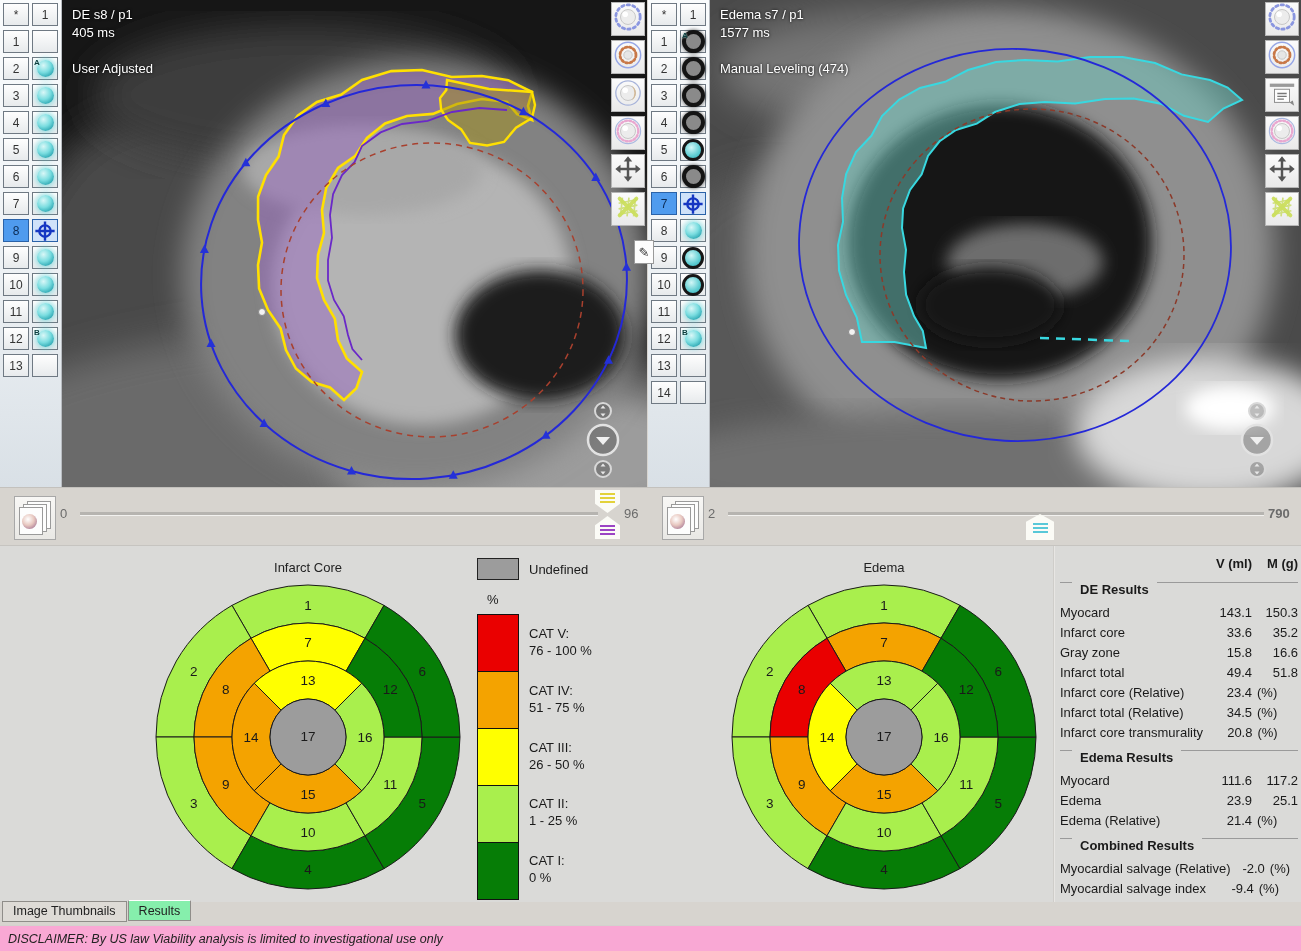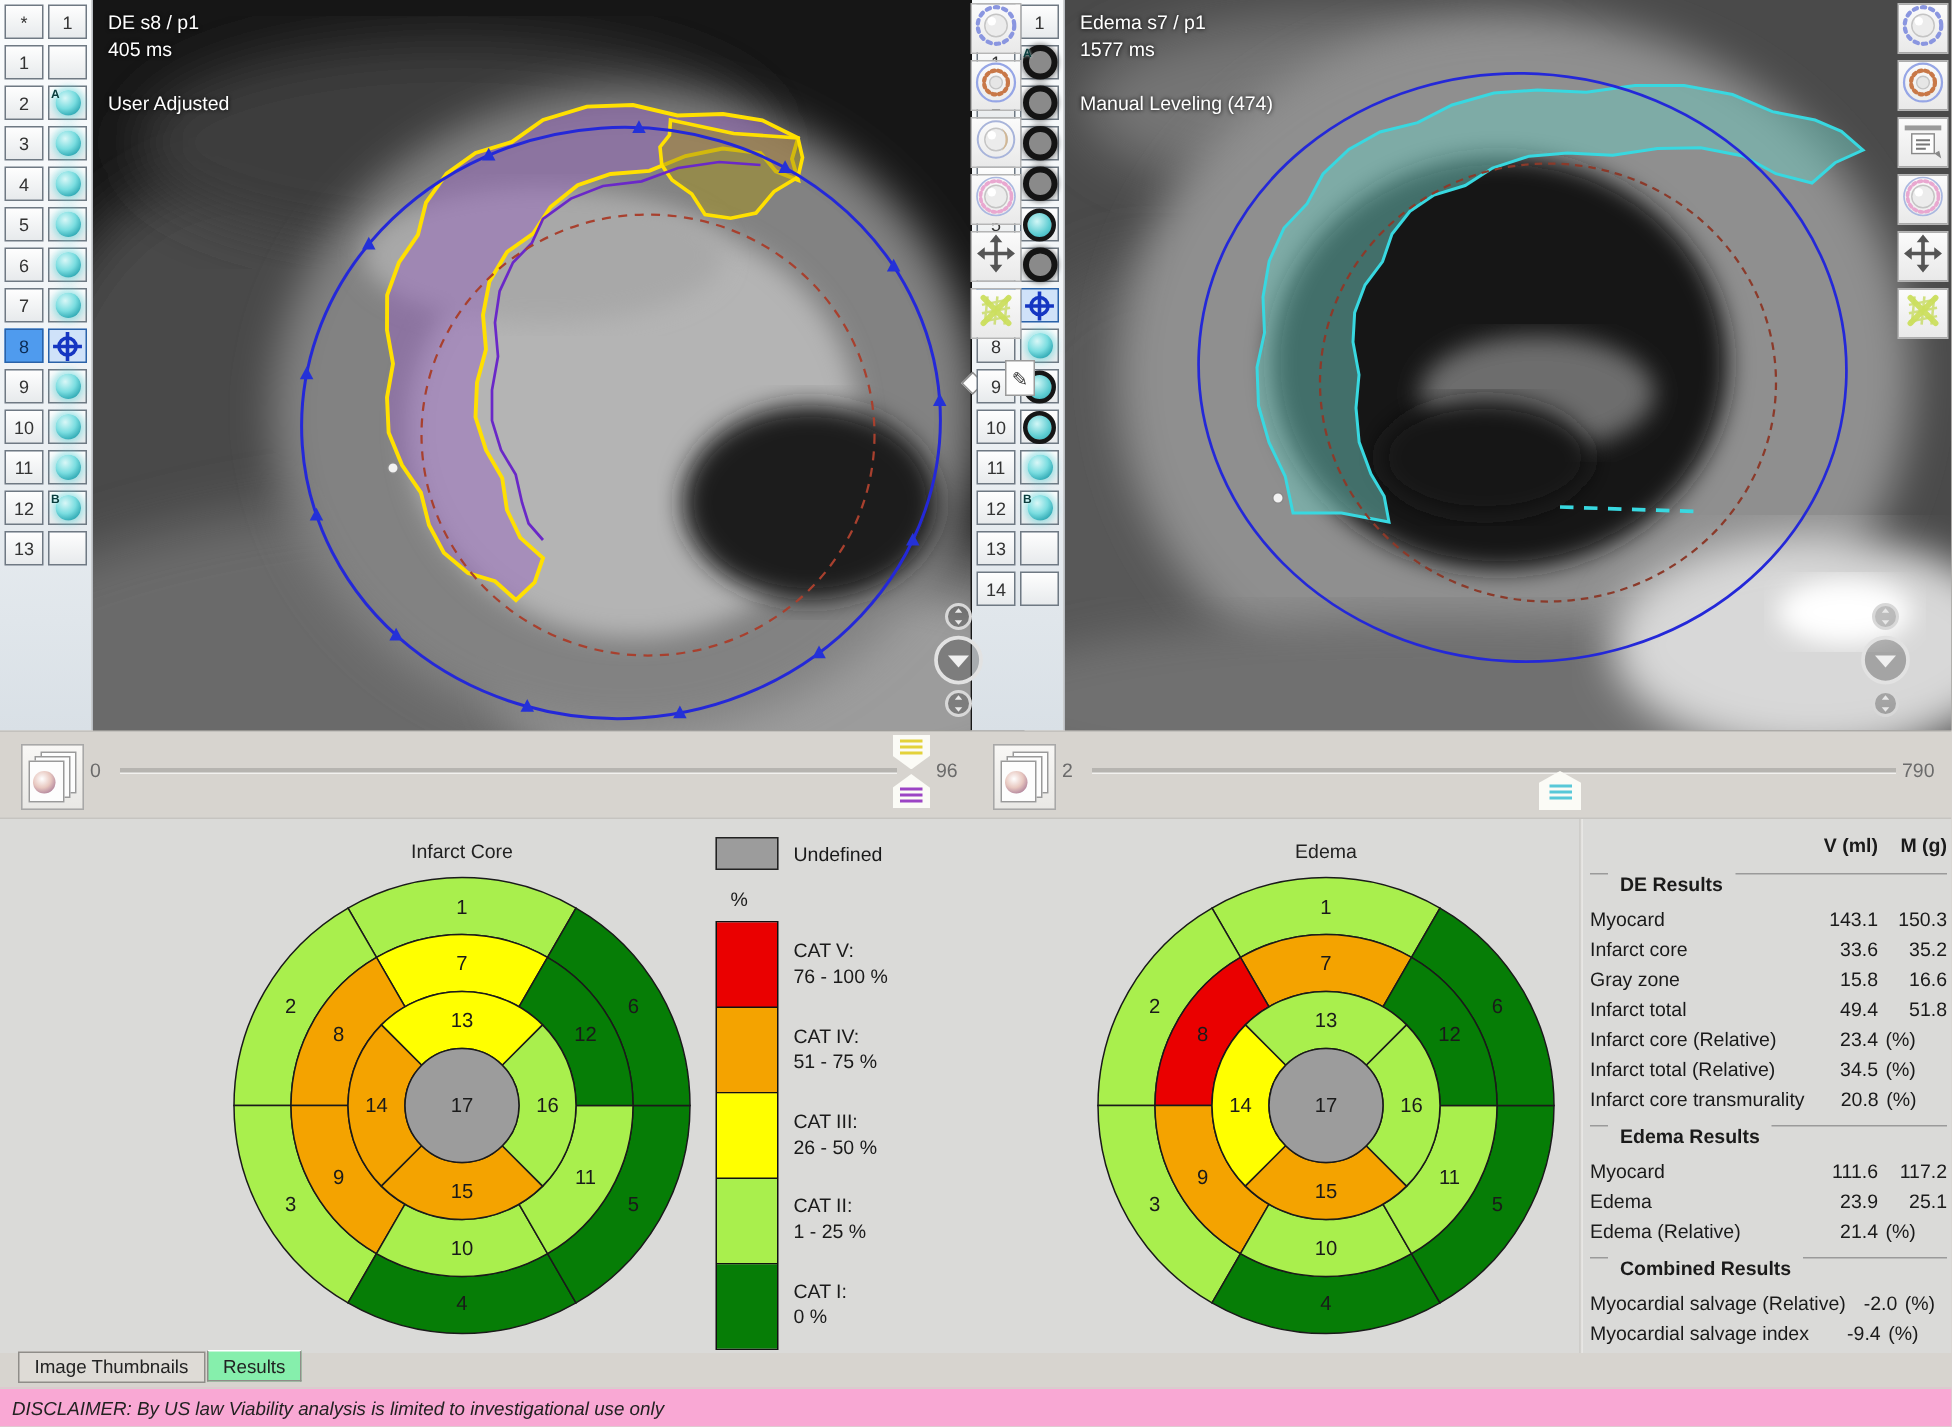--- a/index.html
+++ b/index.html
@@ -27,21 +27,21 @@
   .cell.iconsel{background:#cfe2f9;border-color:#2a62a8;}
   .tag{position:absolute;top:0px;left:1px;font-size:8px;font-weight:bold;color:#0b3d3d;text-shadow:0 0 2px #dff;}
   .sp{width:17px;height:17px;border-radius:50%;
     background:radial-gradient(circle at 38% 32%, #d9f7f7 0%, #7adde0 45%, #2fa9b4 78%, #1d7f8c 100%);
     box-shadow:0 0 5px 2px rgba(90,210,215,.55);}
   .dn{width:15px;height:15px;border-radius:50%;border:4px solid #141414;background:#8a8a8a;box-shadow:0 0 3px 1px rgba(0,0,0,.4);}
   .tr{width:16px;height:16px;border-radius:50%;border:3px solid #161616;box-sizing:content-box;
     background:radial-gradient(circle at 40% 35%, #d2f7f7, #5ecdd2 60%, #2fa9b4);}
   .sidemark{position:absolute;left:-5px;top:250px;width:9px;height:9px;background:#fdfdfd;border:1px solid #8a8a8a;transform:rotate(45deg);}
   .viewport{position:absolute;top:0;height:487px;}
-  #vp-left{left:62px;width:585px;padding-left:36px;}
+  #vp-left{left:62px;width:585px;}
   #vp-right{left:710px;width:591px;}
   .mriwrap{position:absolute;inset:0;overflow:hidden;background:#161616;}
   .ovtext{position:absolute;left:10px;top:6px;color:#fff;font-size:13px;line-height:18px;text-shadow:0 0 3px #000;z-index:4;}
   .ovstatus{margin-top:18px;}
   .toolcol{position:absolute;right:2px;top:2px;z-index:5;display:flex;flex-direction:column;gap:4px;}
   .tbtn{width:34px;height:34px;box-sizing:border-box;border:1px solid #b5b5b5;
     background:linear-gradient(to bottom,#fbfbfb,#e9e9e9);
     display:flex;align-items:center;justify-content:center;}
   .pencil{position:absolute;right:-7px;top:240px;width:18px;height:22px;background:#fdfdfd;border:1px solid #9a9a9a;
     z-index:6;display:flex;align-items:center;justify-content:center;font-size:13px;color:#333;transform:rotate(0deg);}
@@ -79,21 +79,21 @@
   .rheadrow .sp1{flex:1;}
   .rrow{display:flex;height:20px;align-items:center;}
   .rlab{flex:1;white-space:nowrap;}
   .rv{width:50px;text-align:right;white-space:nowrap;}
   .rm{width:46px;text-align:right;white-space:nowrap;}
   .ru{width:46px;text-align:left;padding-left:5px;box-sizing:border-box;white-space:nowrap;}
   .rsec{display:flex;height:20px;margin-top:8px;font-weight:bold;}
   .rsec .dash{width:12px;height:1px;background:#9a9a9a;margin-right:8px;}
   .rsec .dashfill{flex:1;height:1px;background:#9a9a9a;margin-left:8px;}
   
-  .tabbar{position:absolute;left:0;top:901px;width:1301px;height:24px;display:flex;align-items:flex-start;padding-left:12px;box-sizing:border-box;}
+  .tabbar{position:absolute;left:0;top:901px;width:1301px;height:24px;display:flex;align-items:flex-start;padding-left:2px;box-sizing:border-box;}
   .tab{height:21px;box-sizing:border-box;padding:2px 10px 0 10px;font-size:12.5px;border:1px solid #8f8d89;
     background:#dedbd6;color:#222;margin-right:1px;}
   .tab.active{background:#86efac;border-top-color:#fff;position:relative;top:-1px;padding-top:3px;}
   .statusbar{position:absolute;left:0;top:925px;width:1301px;height:26px;background:#f9a8d4;border-top:1px solid #d3d1cd;
     display:flex;align-items:center;padding-left:8px;box-sizing:border-box;font-size:12.5px;font-style:italic;color:#222;}
 </style>
 </head>
 <body>
 
 <div class="top">
@@ -516,21 +516,21 @@
       <span class="stk" style="left:4px;top:10px;"></span>
     <span class="stkball" style="left:7px;top:17px;"></span>
   </div>
   <div class="slbl" style="left:708px;top:18px;">2</div>
   <div class="track" style="left:728px;top:24px;width:536px;"></div>
   <div class="htag tagup2" style="left:1026px;top:26px;">
     <span style="background:#58c8d8;"></span>
       <span style="background:#58c8d8;"></span>
       <span style="background:#58c8d8;"></span>
   </div>
-  <div class="slbl" style="left:1268px;top:18px;">790</div>
+  <div class="slbl" style="left:1268px;top:18px;font-weight:bold;">790</div>
 </div>
 
 <div class="resultsarea">
   <div class="btitle" style="left:153px;">Infarct Core</div>
   <svg class="bullseye" id="bull-left" style="left:153px;" width="310" height="310" viewBox="0 0 310 310">
       <path d="M79.00000000000001,23.364138624765303 A152,152 0 0 1 231,23.364138624765303 L212,56.27310396857399 A114,114 0 0 0 98,56.27310396857399 Z" fill="#a9ef4d" stroke="#1a1a1a" stroke-width="1"></path>
       <path d="M3,155 A152,152 0 0 1 79.00000000000001,23.364138624765303 L98,56.27310396857399 A114,114 0 0 0 41,155 Z" fill="#a9ef4d" stroke="#1a1a1a" stroke-width="1"></path>
       <path d="M79.00000000000001,286.6358613752347 A152,152 0 0 1 3,155 L41,155 A114,114 0 0 0 98,253.726896031426 Z" fill="#a9ef4d" stroke="#1a1a1a" stroke-width="1"></path>
       <path d="M231,286.6358613752347 A152,152 0 0 1 78.99999999999999,286.63586137523464 L97.99999999999999,253.726896031426 A114,114 0 0 0 212,253.726896031426 Z" fill="#067d06" stroke="#1a1a1a" stroke-width="1"></path>
       <path d="M307,155 A152,152 0 0 1 231,286.6358613752347 L212,253.726896031426 A114,114 0 0 0 269,155 Z" fill="#067d06" stroke="#1a1a1a" stroke-width="1"></path>

